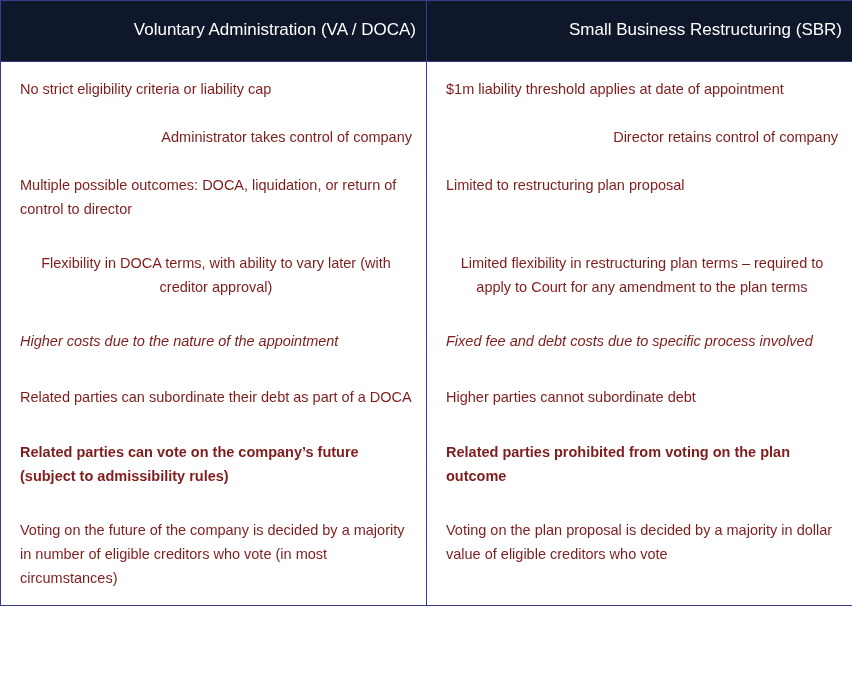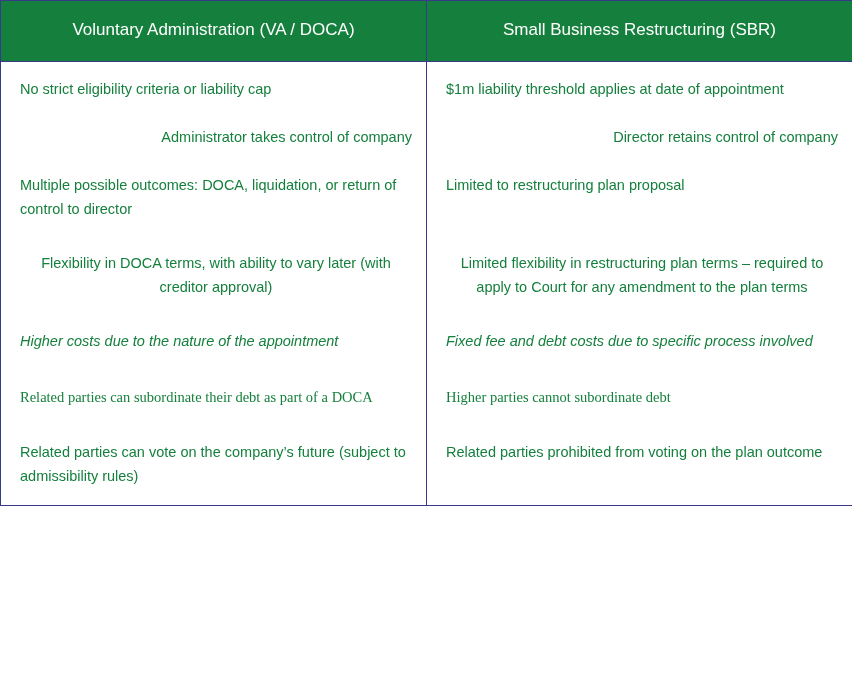--- a/index.html
+++ b/index.html
@@ -15,36 +15,36 @@
   }
   .comparison-table {
     width: 852px;
     border-collapse: collapse;
     table-layout: fixed;
   }
   .comparison-table col.col-left { width: 426px; }
   .comparison-table col.col-right { width: 426px; }
 
   thead th {
-    background: #15803d;
+    background: #0f172a;
     color: #ffffff;
     font-size: 17px;
     font-weight: 400;
-    text-align: center;
+    text-align: right;
     padding: 18px 10px 20px 10px;
     border-left: 1px solid #3a3a8c;
     border-right: 1px solid #3a3a8c;
     border-top: 1px solid #3a3a8c;
     border-bottom: 1px solid #3a3a8c;
     line-height: 1.3;
   }
 
   tbody td {
     font-size: 14.5px;
-    color: #15803d;
+    color: #7f1d1d;
     vertical-align: top;
     padding: 14px 20px 14px 20px;
     line-height: 1.65;
     border-left: 1px solid #3a3a8c;
     border-right: 1px solid #3a3a8c;
     background: #ffffff;
   }
   tbody tr:last-child td {
     border-bottom: 1px solid #3a3a8c;
   }
@@ -56,22 +56,22 @@
     padding-left: 19px;
     padding-right: 14px;
     margin-left: 30px;
   }
   
   tbody tr.r0 td { padding-top: 16px; padding-bottom: 12px; }
   tbody tr.r1 td { padding-top: 12px; padding-bottom: 12px; text-align: right; }
   tbody tr.r2 td { padding-top: 12px; padding-bottom: 14px; }
   tbody tr.r3 td { padding-top: 16px; padding-bottom: 14px; text-align: center; }
   tbody tr.r4 td { padding-top: 16px; padding-bottom: 18px; font-style: italic; }
-  tbody tr.r5 td { padding-top: 14px; padding-bottom: 18px; font-family: Liberation Serif, serif; }
-  tbody tr.r6 td { padding-top: 14px; padding-bottom: 16px; }
+  tbody tr.r5 td { padding-top: 14px; padding-bottom: 18px; }
+  tbody tr.r6 td { padding-top: 14px; padding-bottom: 16px; font-weight: bold; }
   tbody tr.r7 td { padding-top: 14px; padding-bottom: 14px; }
 </style>
 </head>
 <body>
 
 <table class="comparison-table">
   <colgroup>
     <col class="col-left">
     <col class="col-right">
   </colgroup>
@@ -103,14 +103,18 @@
       <td class="cell-right">Fixed fee and debt costs due to specific process involved</td>
     </tr>
     <tr class="r5">
       <td class="cell-left">Related parties can subordinate their debt as part of a DOCA</td>
       <td class="cell-right">Higher parties cannot subordinate debt</td>
     </tr>
     <tr class="r6">
       <td class="cell-left">Related parties can vote on the company’s future (subject to admissibility rules)</td>
       <td class="cell-right">Related parties prohibited from voting on the plan outcome</td>
     </tr>
+    <tr class="r7">
+      <td class="cell-left">Voting on the future of the company is decided by a majority in number of eligible creditors who vote (in most circumstances)</td>
+      <td class="cell-right">Voting on the plan proposal is decided by a majority in dollar value of eligible creditors who vote</td>
+    </tr>
   </tbody>
 </table>
 
 </body></html>

